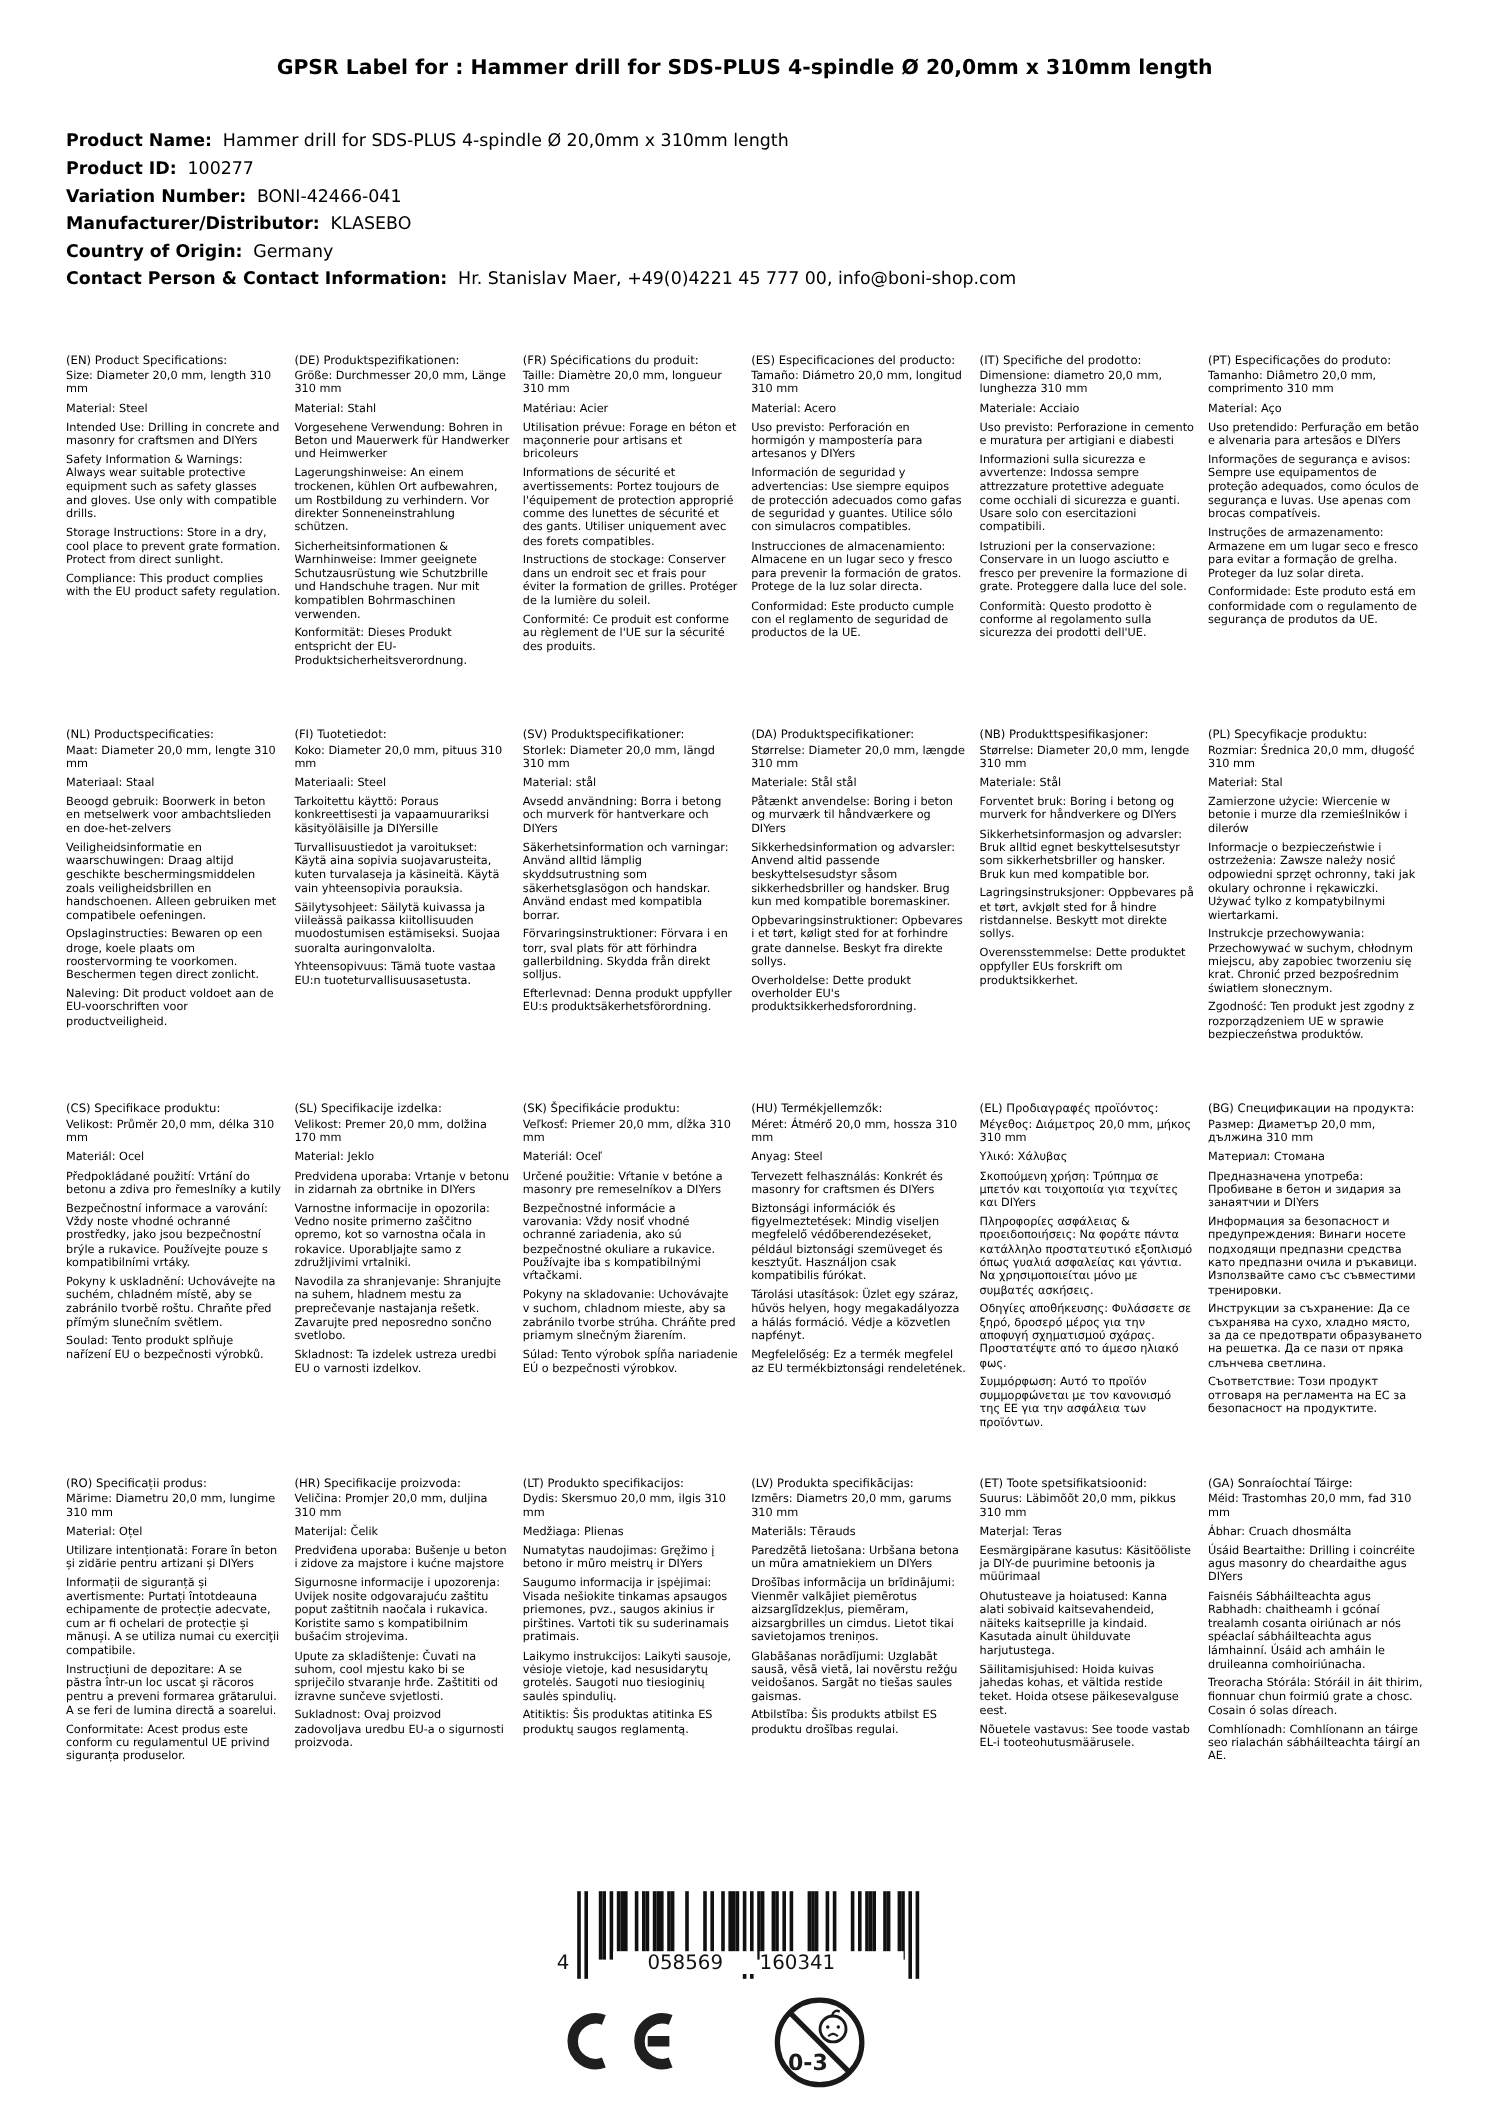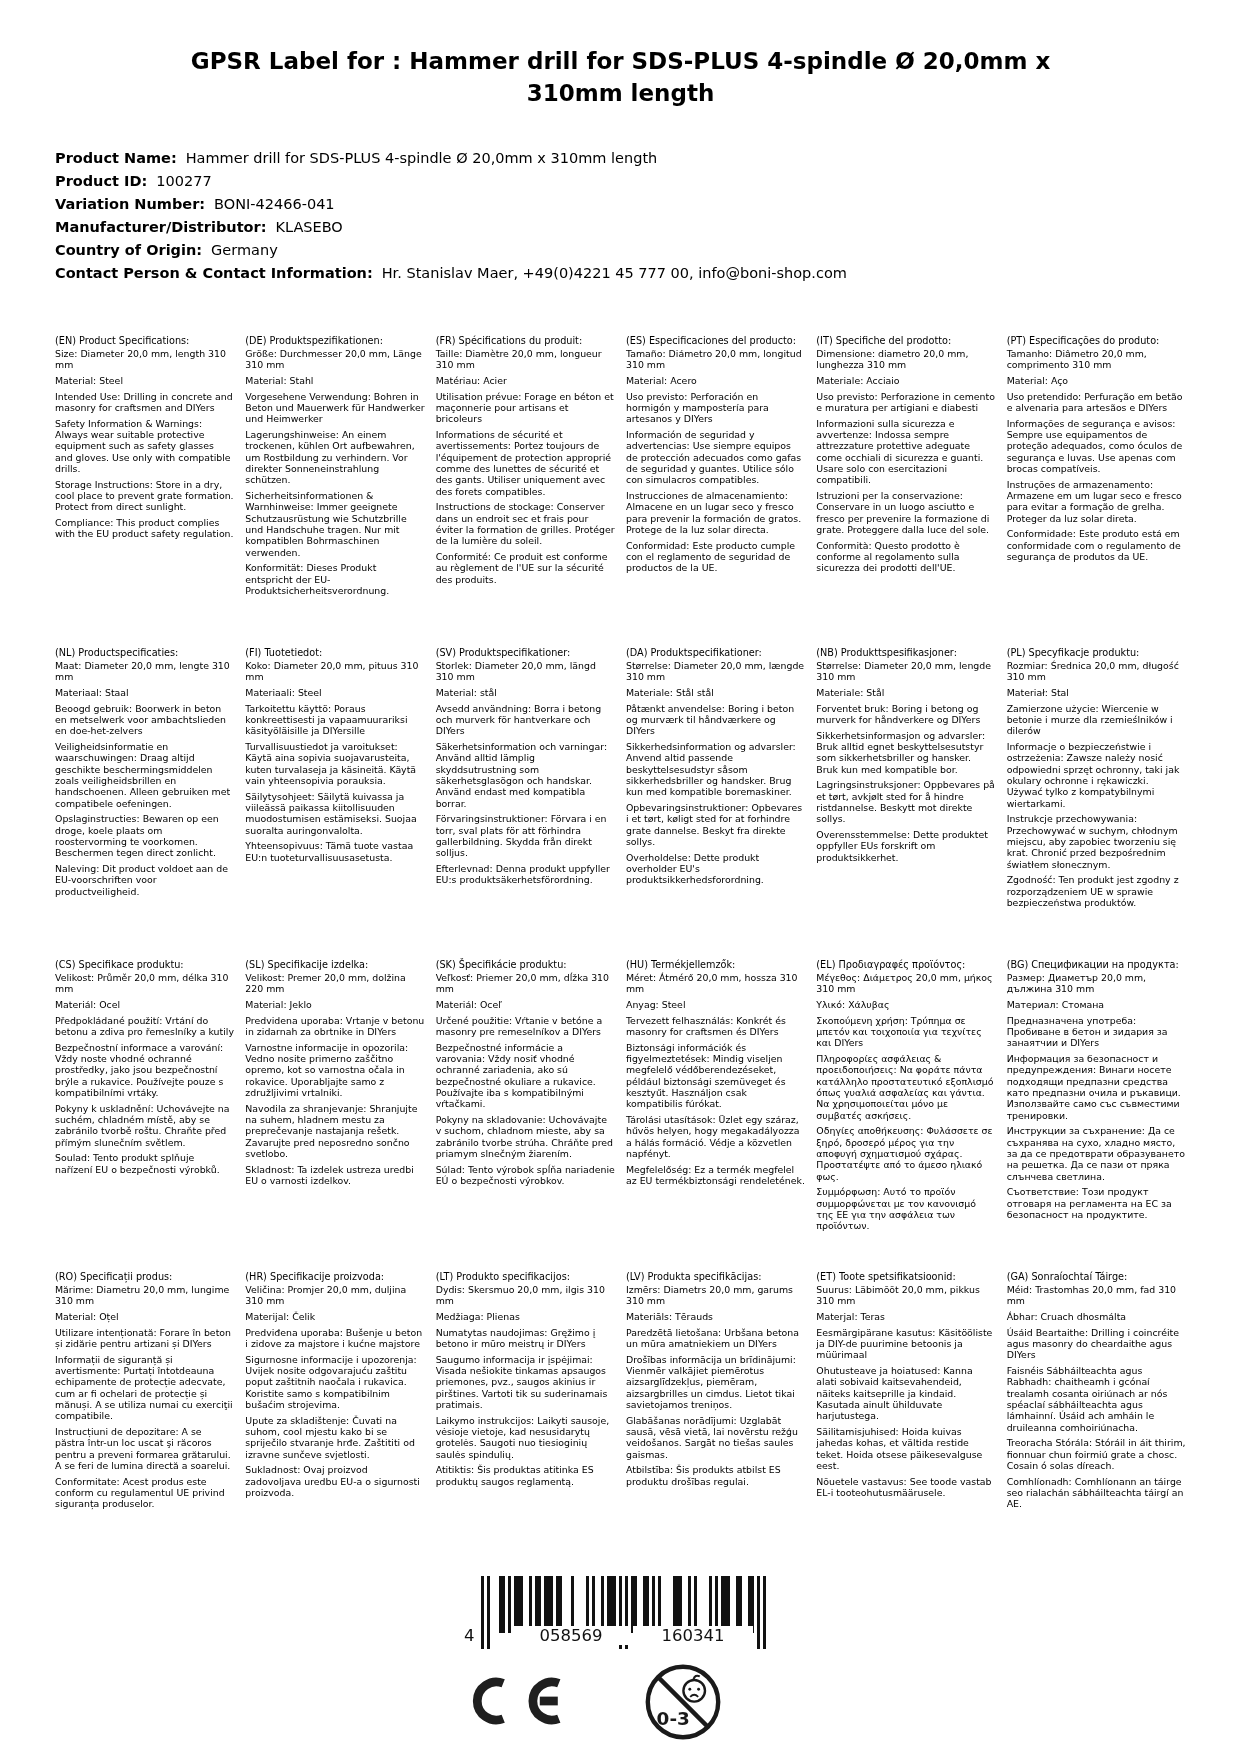--- a/index.html
+++ b/index.html
@@ -1,36 +1,36 @@
 <!DOCTYPE html>
 <html><head>
 <meta charset="utf-8">
 <style>
   html,body{margin:0;padding:0;background:#fff;}
   .page{width:1241px;height:1754px;background:#fff;color:#000;position:relative;overflow:hidden;
         font-family:"DejaVu Sans","Liberation Sans",sans-serif;}
-  .title{margin:46px auto 0;width:910px;text-align:center;font-size:23px;font-weight:bold;line-height:1.38;}
+  .title{margin:46px auto 0;width:910px;text-align:center;font-size:17px;font-weight:bold;line-height:1.38;}
   .product-info{margin:38px 55px 0;font-size:14.5px;}
   .info-row{line-height:23px;white-space:nowrap;}
   .info-label{font-weight:bold;margin-right:9px;}
   .lang-grid{margin:50px 55px 0;display:grid;grid-template-columns:repeat(6,1fr);
              grid-template-rows:312px 312px 312px 300px;column-gap:11px;}
   .lang-block{font-size:9.4px;line-height:11.3px;overflow:visible;}
   .lang-header{font-weight:normal;font-size:9.7px;margin:0 0 1px;}
   .lang-block p{margin:0 0 4.5px;}
   .footer{position:absolute;left:0;right:0;top:1576px;display:flex;flex-direction:column;align-items:center;}
   .barcode{position:relative;width:285px;height:78px;margin-left:6px;}
   .bc-bars{display:flex;align-items:flex-start;height:74px;}
   .bc-m{width:3px;height:57px;flex:0 0 3px;}
   .bc-bar{background:#111;}
   .bc-m.bc-guard{height:73px;}
   .bc-digit{position:absolute;top:50px;font-size:16.5px;color:#111;}
   .bc-first{left:-17px;}
   .bc-g1{left:30px;width:120px;text-align:center;background:#fff;}
-  .bc-g2{left:152px;width:120px;text-align:center;background:#fff;}
+  .bc-g2{left:152px;width:120px;background:#fff;}
   .symbols-row{display:flex;align-items:flex-start;gap:78px;margin-top:8px;transform:translateX(-28px);}
   .age-label{font-weight:bold;}
 </style>
 </head>
 <body>
 
 <div class="page">
 
   <div class="title">GPSR Label for : Hammer drill for SDS-PLUS 4-spindle Ø 20,0mm x 310mm length</div>
 
@@ -156,21 +156,21 @@
         <div class="lang-header">(CS) Specifikace produktu:</div>
         <p>Velikost: Průměr 20,0 mm, délka 310 mm</p>
         <p>Materiál: Ocel</p>
         <p>Předpokládané použití: Vrtání do betonu a zdiva pro řemeslníky a kutily</p>
         <p>Bezpečnostní informace a varování: Vždy noste vhodné ochranné prostředky, jako jsou bezpečnostní brýle a rukavice. Používejte pouze s kompatibilními vrtáky.</p>
         <p>Pokyny k uskladnění: Uchovávejte na suchém, chladném místě, aby se zabránilo tvorbě roštu. Chraňte před přímým slunečním světlem.</p>
         <p>Soulad: Tento produkt splňuje nařízení EU o bezpečnosti výrobků.</p>
       </div>
       <div class="lang-block">
         <div class="lang-header">(SL) Specifikacije izdelka:</div>
-        <p>Velikost: Premer 20,0 mm, dolžina 220 mm</p>
+        <p>Velikost: Premer 20,0 mm, dolžina 170 mm</p>
         <p>Material: Jeklo</p>
         <p>Predvidena uporaba: Vrtanje v betonu in zidarnah za obrtnike in DIYers</p>
         <p>Varnostne informacije in opozorila: Vedno nosite primerno zaščitno opremo, kot so varnostna očala in rokavice. Uporabljajte samo z združljivimi vrtalniki.</p>
         <p>Navodila za shranjevanje: Shranjujte na suhem, hladnem mestu za preprečevanje nastajanja rešetk. Zavarujte pred neposredno sončno svetlobo.</p>
         <p>Skladnost: Ta izdelek ustreza uredbi EU o varnosti izdelkov.</p>
       </div>
       <div class="lang-block">
         <div class="lang-header">(SK) Špecifikácie produktu:</div>
         <p>Veľkosť: Priemer 20,0 mm, dĺžka 310 mm</p>
         <p>Materiál: Oceľ</p>

